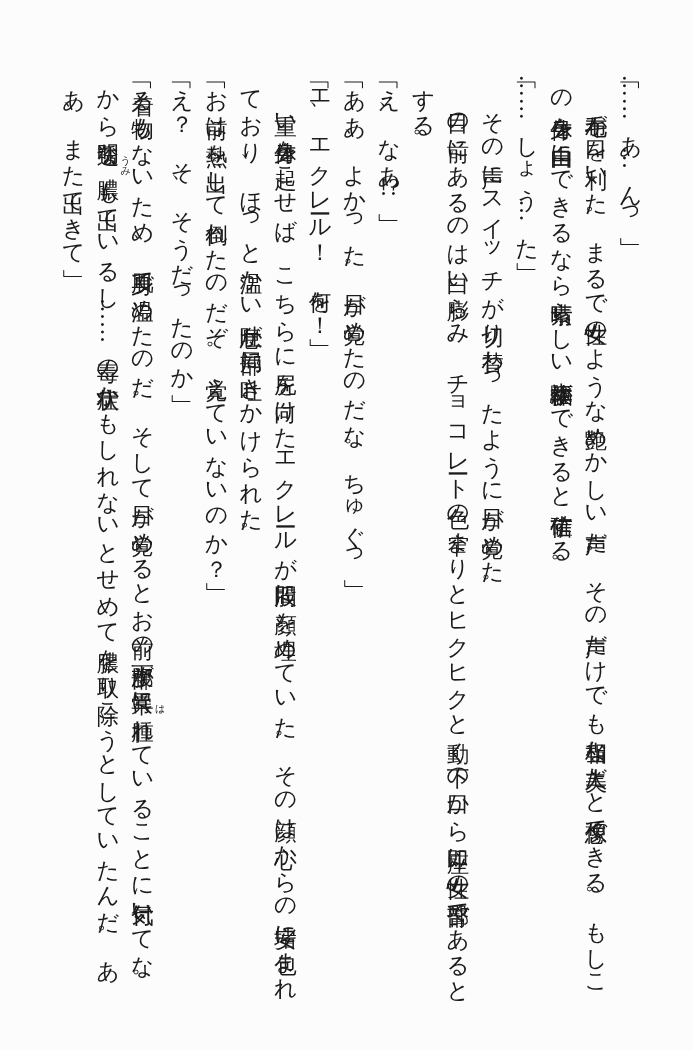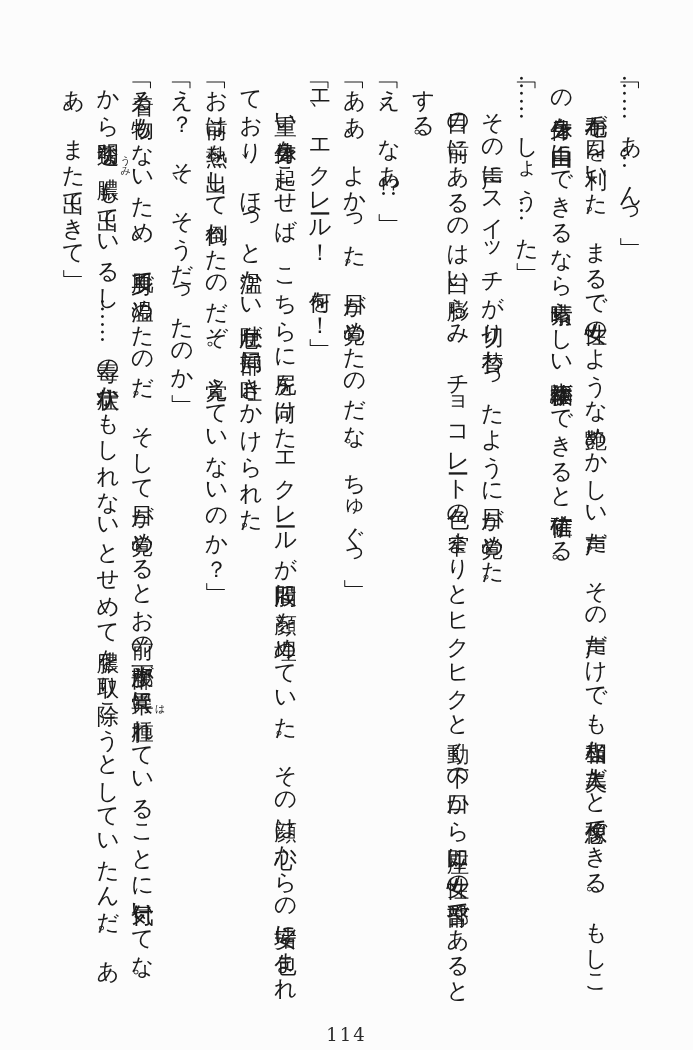--- a/index.html
+++ b/index.html
@@ -72,14 +72,13 @@
       <p class="indent">その声にスイッチが切り替わったように目が覚めた。</p>
       <p class="indent">目の前にあるのは白い膨らみ、チョコレート色の窄まりとヒクヒクと動く下の口から即座に女性の臀部であると判断する。</p>
       <p>「え、なあ<span class="tcy">!?</span>」</p>
       <p>「ああ、よかった。目が覚めたのだな。ちゅぐっ」</p>
       <p>「エ、エクレール！　何を！」</p>
       <p class="indent">重い身体を起こせば、こちらに尻を向けたエクレールが股間に顔を埋めていた。その顔は心からの安堵に包まれており、ほっと温かい吐息が局部に吐きかけられた。</p>
       <p>「お前は熱を出して倒れたのだぞ。覚えていないのか？」</p>
       <p>「え？　そ、そうだったのか」</p>
       <p>「着る物もないため、肌身で温めたのだ。そして目が覚めるとお前の下腹部が異常に<ruby>腫<rt>は</rt></ruby>れていることに気付いてな。先端から透明な<ruby>膿<rt>うみ</rt></ruby>も出ているし……毒の症状かもしれないとせめて膿を取り除こうとしていたんだ。ああ、また出てきて」</p>
     </div>
-  <div class="page-number">114</div>
 </div>
 
 </body></html>

